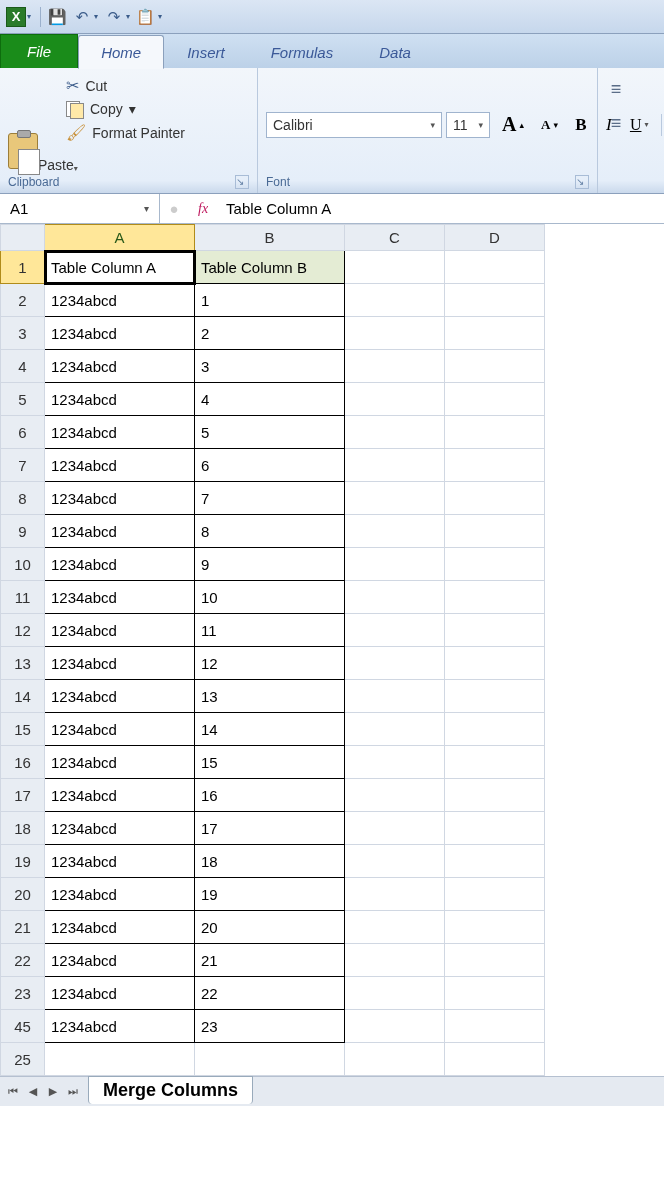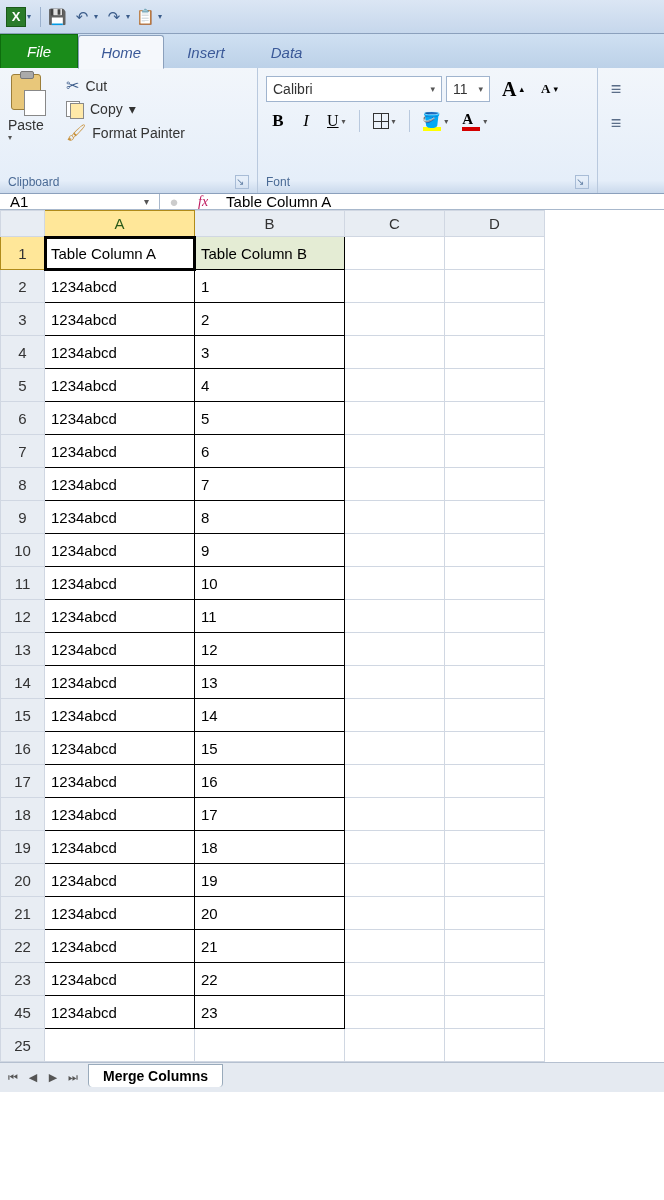--- a/index.html
+++ b/index.html
@@ -18,38 +18,38 @@
 .tab.file { background:#1a8c1a; color:#fff; padding:8px 26px; border:1px solid #0d6d0d; border-bottom:none;}
 .tab.active { background:#f5f8fc; color:#3b5998; border:1px solid #8ba0bc; border-bottom:1px solid #f5f8fc; border-radius:3px 3px 0 0; position:relative; top:1px;}
 
 
 .ribbon { background:linear-gradient(#f2f6fb,#e5eef9 90%,#cad9ec); border-bottom:1px solid #8ba0bc; display:flex; height:126px; overflow:hidden;}
 .group { border-right:1px solid #b9c9de; padding:4px 8px 2px; display:flex; flex-direction:column; }
 .group-body { flex:1; display:flex; gap:6px; }
 .group-label { text-align:left; font-size:12px; color:#4a6a95; padding:2px 0; position:relative;}
 .group-label .dialog { position:absolute; right:0; bottom:2px; font-size:10px; color:#6884a8; border:1px solid #a8bcd6; width:14px; height:14px; line-height:12px;}
 
-.paste-btn { display:flex; flex-direction:column; align-items:flex-start; width:52px; padding-top:2px;}
+.paste-btn { display:flex; flex-direction:row; align-items:flex-end; width:52px; padding-top:2px;}
 .paste-icon { width:36px; height:40px; position:relative;}
 .clipboard { width:30px; height:36px; background:#e8c77a; border:1px solid #9c7e3a; border-radius:3px; margin:0 auto; position:relative;}
 .clipboard::before { content:""; position:absolute; top:-4px; left:8px; width:12px; height:6px; background:#aaa; border:1px solid #777; border-radius:2px;}
 .paper { position:absolute; right:-2px; bottom:-2px; width:22px; height:26px; background:#fff; border:1px solid #888;}
 .paste-lbl { font-size:14px; color:#333; margin-top:3px;}
 .paste-drop { font-size:8px; color:#555;}
 
 .cliplist { display:flex; flex-direction:column; gap:6px; padding-top:4px;}
 .clip-item { display:flex; align-items:center; gap:6px; font-size:14px; color:#333;}
 .scissors { color:#3b5c8a; font-size:16px;}
 .copyico { display:inline-block; width:18px; height:16px; position:relative;}
 .copyico::before, .copyico::after { content:""; position:absolute; width:12px; height:14px; background:#fff; border:1px solid #888;}
 .copyico::before { left:0; top:0;}
 .copyico::after { left:4px; top:2px; background:#ffe9a8;}
 .brush { color:#c89038; font-size:16px;}
 
-.font-group .group-body { flex-direction:column; gap:6px; padding-top:4px;}
+.font-group .group-body { gap:6px; padding-top:4px;text-align:center;}
 .font-row { display:flex; align-items:center; gap:4px;}
 .combo { background:#fff; border:1px solid #a0b4ce; height:26px; display:flex; align-items:center; padding:0 6px; font-size:14px; color:#333;}
 .combo.font { width:176px;}
 .combo.size { width:44px;}
 .combo .carrow { margin-left:auto; font-size:9px; color:#555;}
 .aa { font-family:'Times New Roman',serif; font-weight:bold; padding:0 3px;}
 .aa.big { font-size:20px;}
 .aa.small { font-size:13px;}
 .rbtn { min-width:24px; height:26px; display:flex; align-items:center; justify-content:center; border:1px solid transparent; padding:0 4px;}
 .rbtn.drop::after { content:"▾"; font-size:8px; color:#555; margin-left:3px;}
@@ -62,21 +62,21 @@
 .fill-ico { color:#c89038; font-size:15px; position:relative;}
 .fill-bar { display:block; width:18px; height:4px; background:#ffff00; margin-top:-2px;}
 .fontcolor { font-weight:bold; font-size:15px; font-family:'Times New Roman',serif; line-height:12px;}
 .fc-bar { display:block; width:18px; height:4px; background:#d40000; margin-top:0;}
 
 .align-group { padding:4px 6px 2px;}
 .align-group .group-body { flex-direction:column; gap:8px; padding-top:4px;}
 .eq { color:#5a6d88; font-size:18px; font-weight:bold;}
 
 
-.fbar-row { display:flex; align-items:center; border-bottom:1px solid #a8b8cc; height:16px; background:#eef2f7;}
+.fbar-row { display:flex; align-items:center; border-bottom:1px solid #a8b8cc; height:30px; background:#eef2f7;}
 .namebox { width:160px; border-right:1px solid #a8b8cc; display:flex; align-items:center; padding:0 10px; font-size:15px; height:100%; background:#fff;}
 .namebox .carrow { margin-left:auto; font-size:10px; color:#555;}
 .fx-area { display:flex; align-items:center; flex:1; height:100%; background:#fff;}
 .fxbtn { width:28px; text-align:center; color:#888; font-size:15px;}
 .fxlabel { font-style:italic; font-family:'Times New Roman',serif; padding:0 10px; color:#be185d;text-align:right;}
 .fcontent { padding:0 8px; font-size:15px;}
 
 
 .grid-wrap { overflow:hidden;}
 table.grid { border-collapse:collapse; table-layout:fixed;}
@@ -88,21 +88,21 @@
 .rowhdr.selected { background:#ffe799; border:1px solid #b08b1a;}
 .cell { height:33px; padding:0 6px; text-align:left; background:#fff; border:1px solid #d0d7e2;}
 .tcell { border:1px solid #000 !important;}
 .thdr  { border:1px solid #000 !important; background:#e4ecd4; font-weight:bold;}
 .active-cell { background:#fff; outline:3px solid #000; outline-offset:-2px;}
 .colA { width:150px;} .colB { width:150px;} .colC { width:100px;} .colD { width:100px;}
 
 
 .sheetbar { height:30px; background:#e5eaf1; border-top:1px solid #b5c0d0; display:flex; align-items:center; font-size:13px; padding:0 4px; gap:2px;}
 .navbtn { width:18px; height:18px; display:flex; align-items:center; justify-content:center; color:#555; font-size:11px;}
-.sheet-tab { background:#fff; border:1px solid #9ab; border-bottom:none; padding:3px 14px; border-radius:0 0 4px 4px; font-weight:bold; font-size:14px; margin-left:4px; transform:translateY(-2px);}
+.sheet-tab { background:#fff; border:1px solid #9ab; border-bottom:none; padding:3px 14px; border-radius:0 0 4px 4px; font-weight:bold; font-size:18px; margin-left:4px; transform:translateY(-2px);}
 </style>
 </head>
 <body>
 
 <div class="qat">
   <div class="xicon">X</div>
   <span class="drop">▾</span>
   <span class="sep"></span>
   <div class="btn">💾</div>
   <div class="btn">↶</div>
@@ -110,20 +110,21 @@
   <div class="btn">↷</div>
   <span class="drop">▾</span>
   <div class="btn">📋</div>
   <span class="drop">▾</span>
 </div>
 
 <div class="tabs">
   <div class="tab file">File</div>
   <div class="tab active">Home</div>
   <div class="tab">Insert</div>
+  <div class="tab">Formulas</div>
   <div class="tab">Data</div>
 </div>
 
 <div class="ribbon">
 
   <div class="group" style="width:258px;">
     <div class="group-body">
       <div class="paste-btn">
         <div class="paste-icon">
           <div class="clipboard"></div>

